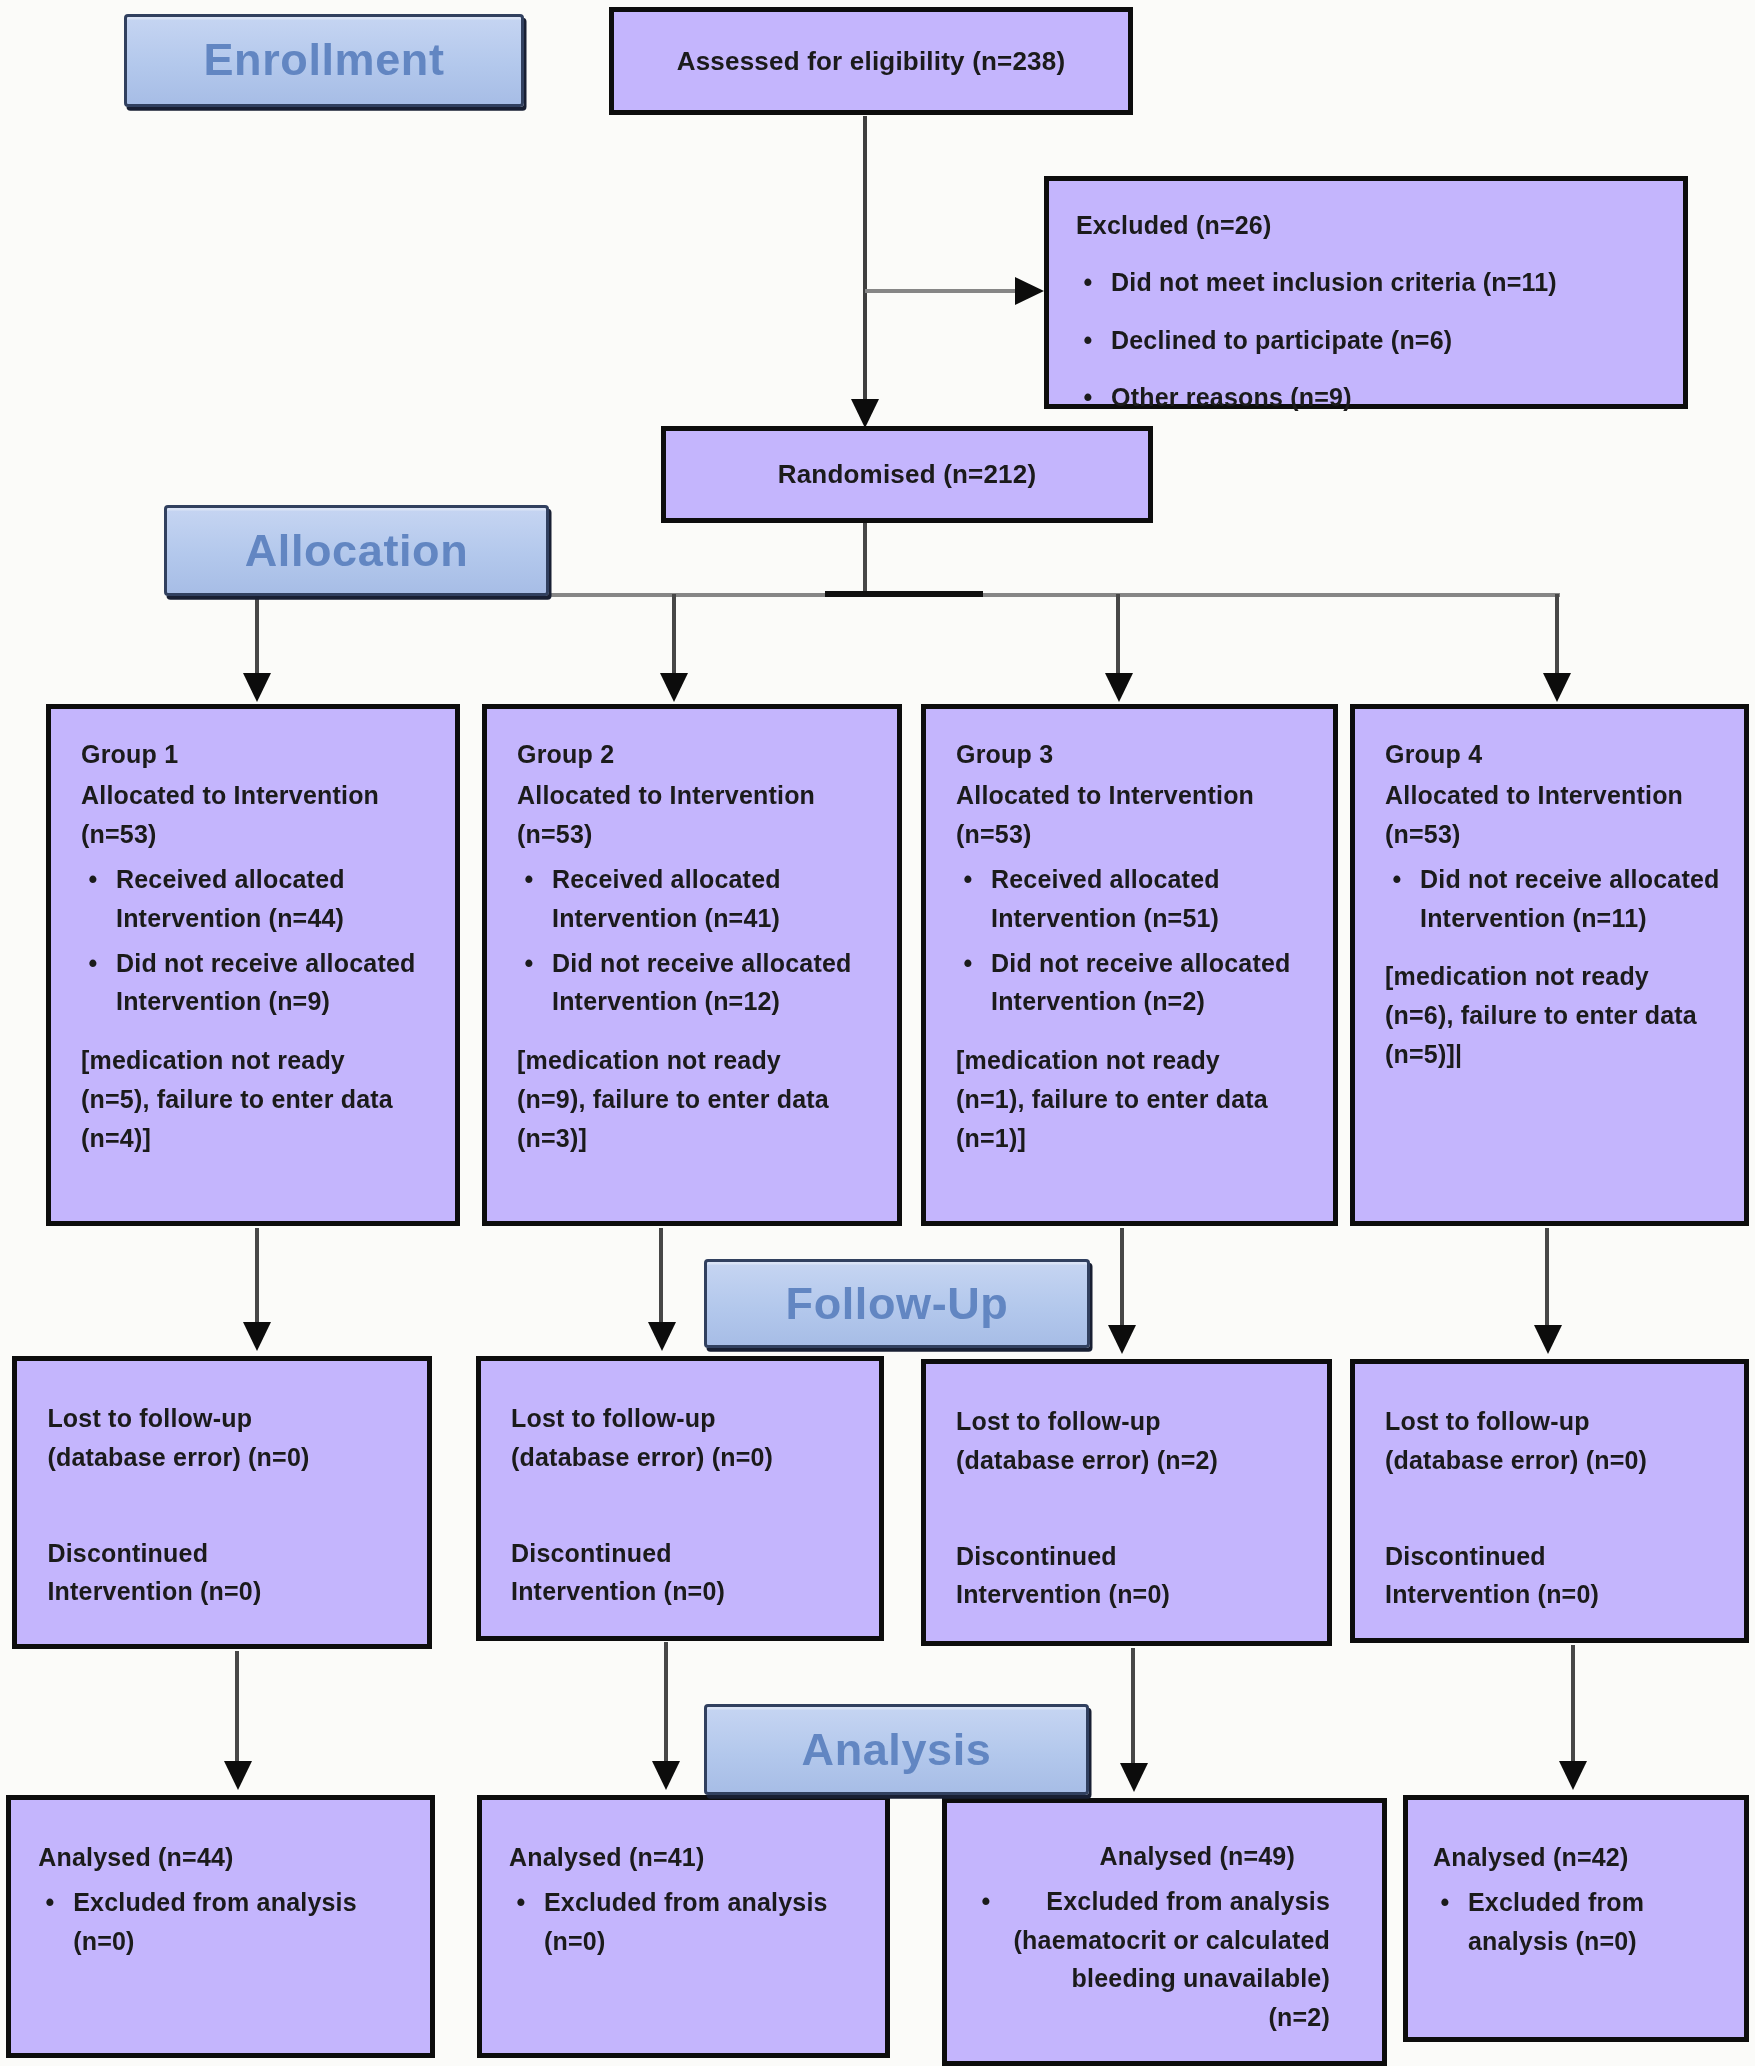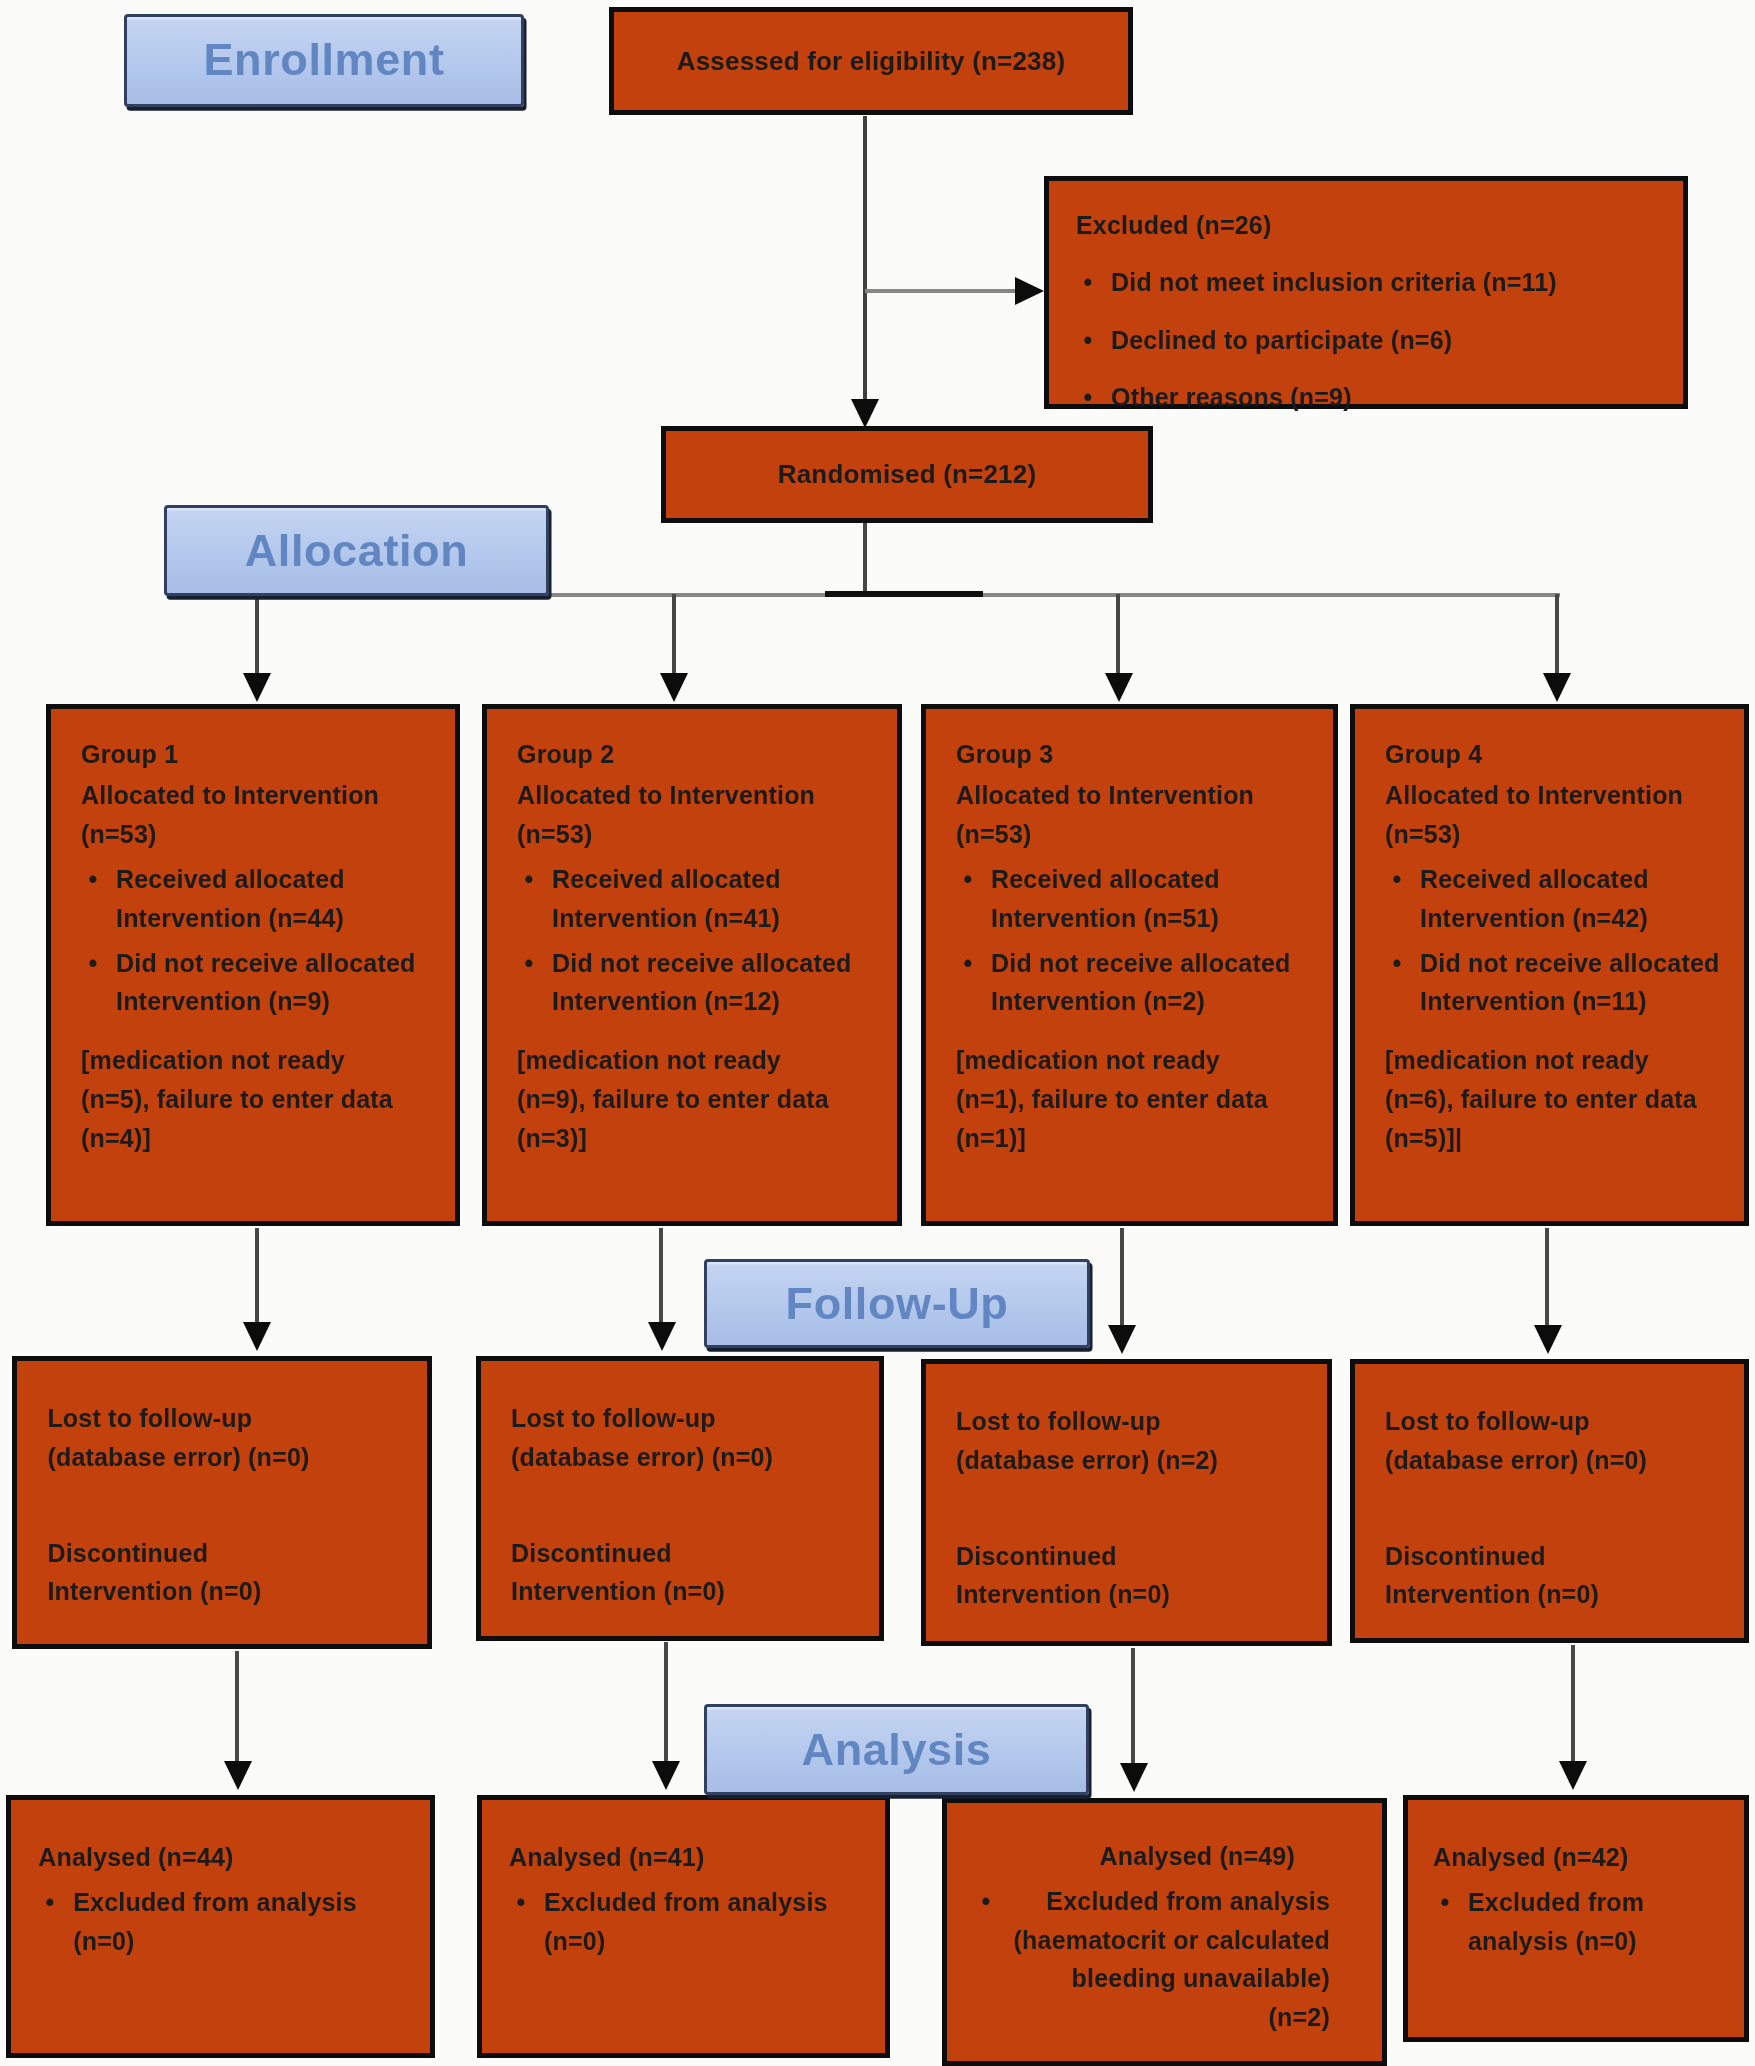--- a/index.html
+++ b/index.html
@@ -8,21 +8,21 @@
     width:1755px;
     height:2066px;
     background:#fbfbf9;
     font-family:"Liberation Sans", sans-serif;
     color:#1b1b1b;
     overflow:hidden;
   }
   
   .node{
     position:absolute;
-    background:#c2410c;
+    background:#c4b5fd;
     border:5.6px solid #0d0d0d;
     box-sizing:border-box;
     font-size:25px;
     font-weight:700;
     line-height:1.55;
     letter-spacing:0.2px;
   }
   .node.center{
     display:flex;align-items:center;justify-content:center;text-align:center;
     font-size:26px;
@@ -136,21 +136,20 @@
     <p class="title">Group 3</p>
     <p class="txt">Allocated to Intervention (n=53)</p>
     <div class="bullet">Received allocated Intervention (n=51)</div>
     <div class="bullet">Did not receive allocated Intervention (n=2)</div>
     <p class="note">[medication not ready (n=1), failure to enter data (n=1)]</p>
   </div>
 
   <div class="node grp pad" style="left:1350px;top:704px;width:399px;height:522px;">
     <p class="title">Group 4</p>
     <p class="txt">Allocated to Intervention (n=53)</p>
-    <div class="bullet">Received allocated Intervention (n=42)</div>
     <div class="bullet">Did not receive allocated Intervention (n=11)</div>
     <p class="note">[medication not ready (n=6), failure to enter data (n=5)]|</p>
   </div>
 
   <div class="node fu" style="left:12.4px;top:1356px;width:420px;height:293px;padding:38px 22px 12.4px 30px;">
     <p>Lost to follow-up (database error) (n=0)</p>
     <p class="gap">Discontinued Intervention (n=0)</p>
   </div>
 
   <div class="node fu" style="left:476px;top:1356px;width:408px;height:285px;padding:38px 22px 12.4px 30px;">

